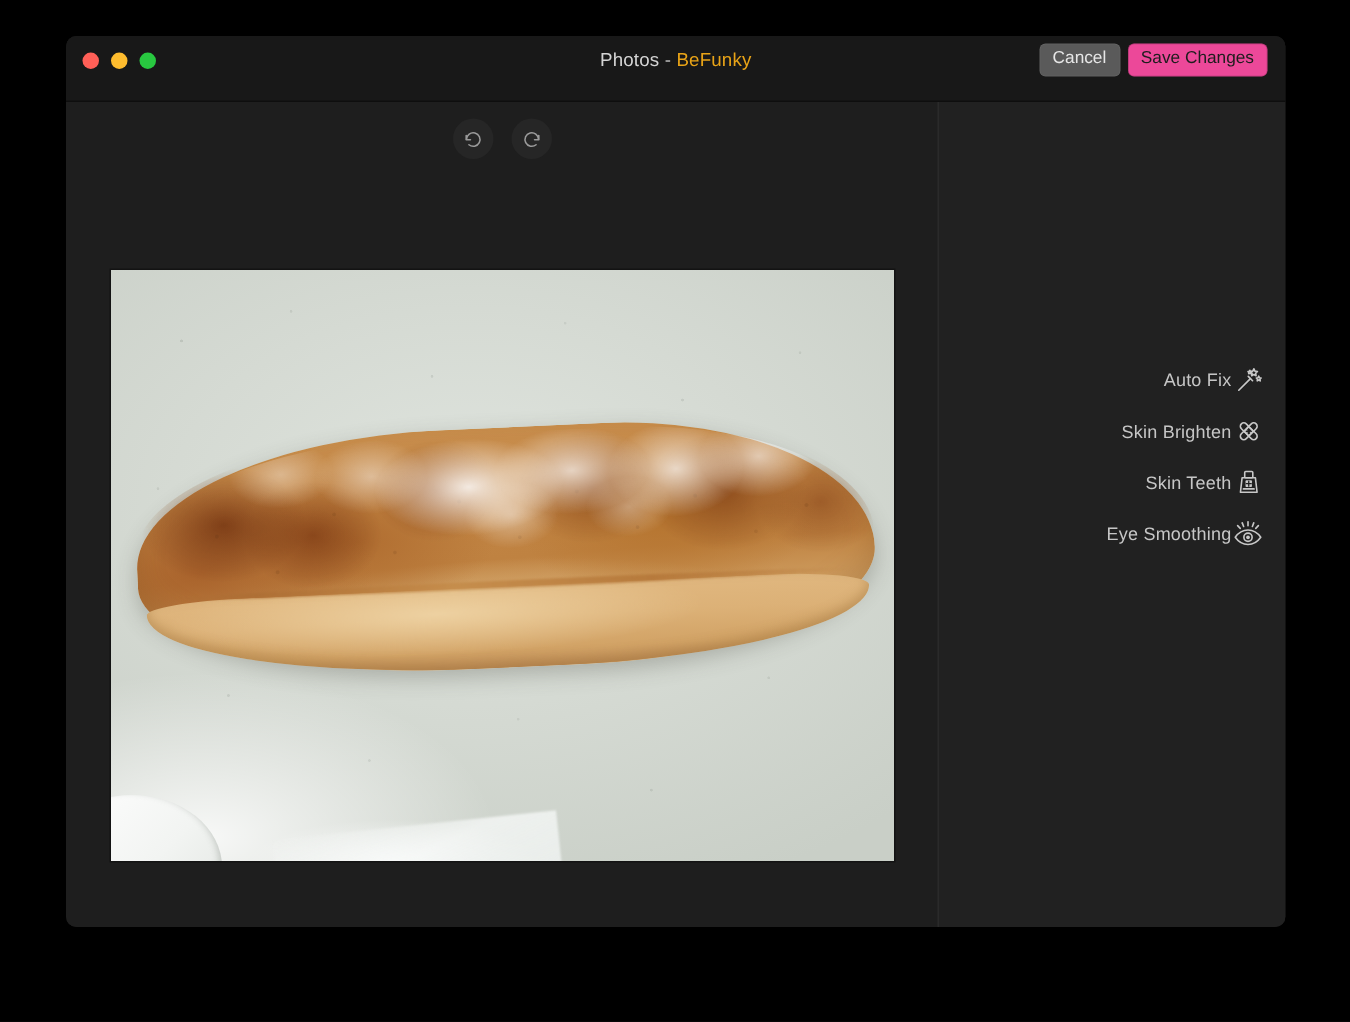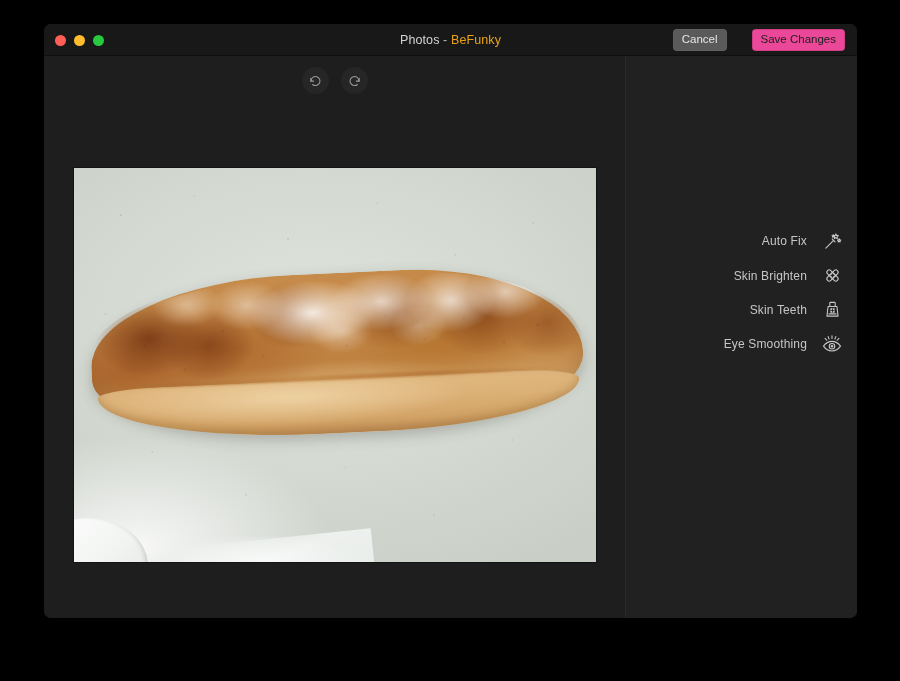--- a/index.html
+++ b/index.html
@@ -22,21 +22,21 @@
     height: 594px;
     background: #1c1c1c;
     border-radius: 7px;
     overflow: hidden;
     box-shadow: 0 10px 40px rgba(0,0,0,0.8);
   }
 
   
   .titlebar {
     position: relative;
-    height: 32px;
+    height: 44px;
     width: 100%;
     background: #181818;
     border-bottom: 1px solid #0e0e0e;
     display: flex;
     align-items: center;
   }
 
   .traffic-lights {
     position: absolute;
     left: 11px;
@@ -76,21 +76,21 @@
     color: #b9b9b9;
   }
 
   .titlebar-actions {
     position: absolute;
     right: 12px;
     top: 0;
     height: 32px;
     display: flex;
     align-items: center;
-    gap: 25px;
+    gap: 5px;
   }
 
   .btn {
     font-family: "Liberation Sans", sans-serif;
     font-size: 11.5px;
     line-height: 1;
     padding: 5px 9px 6px 9px;
     border-radius: 4px;
     border: none;
     cursor: default;
@@ -328,21 +328,20 @@
     width: 100%;
     display: flex;
     flex-direction: column;
   }
   .tool-row {
     display: flex;
     align-items: center;
     justify-content: flex-end;
     height: 34.4px;
     padding-right: 14px;
-    gap: 14px;
     cursor: default;
   }
   .tool-label {
     font-size: 12px;
     color: #c6c6c6;
     letter-spacing: 0.15px;
     white-space: nowrap;
   }
   .tool-icon {
     width: 22px;

